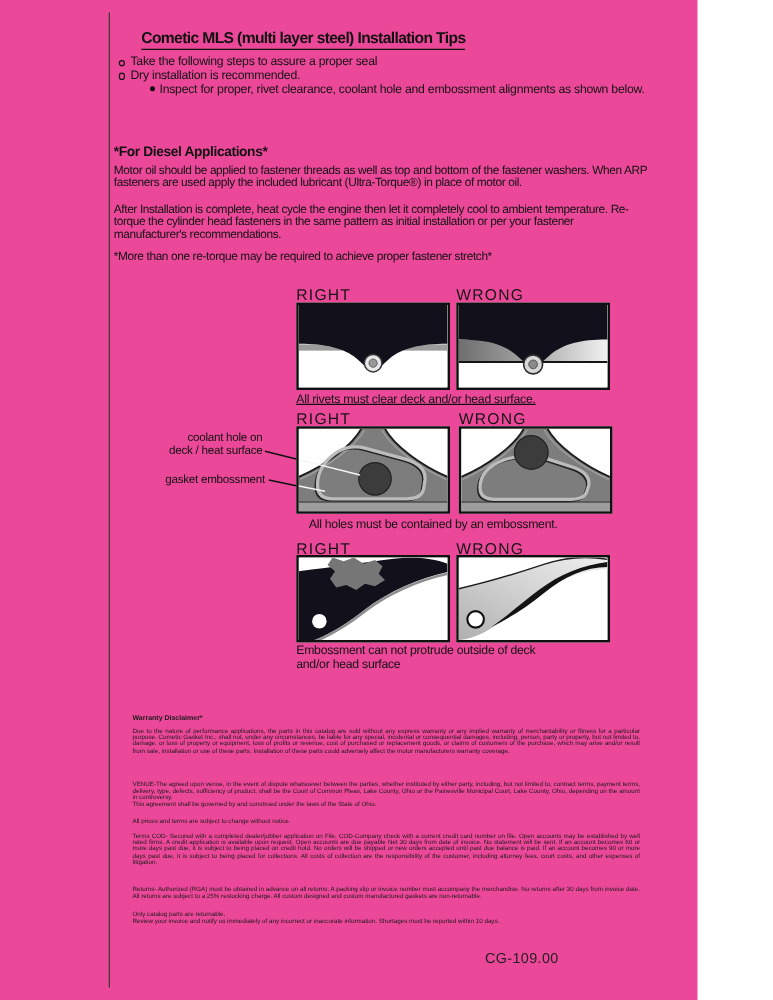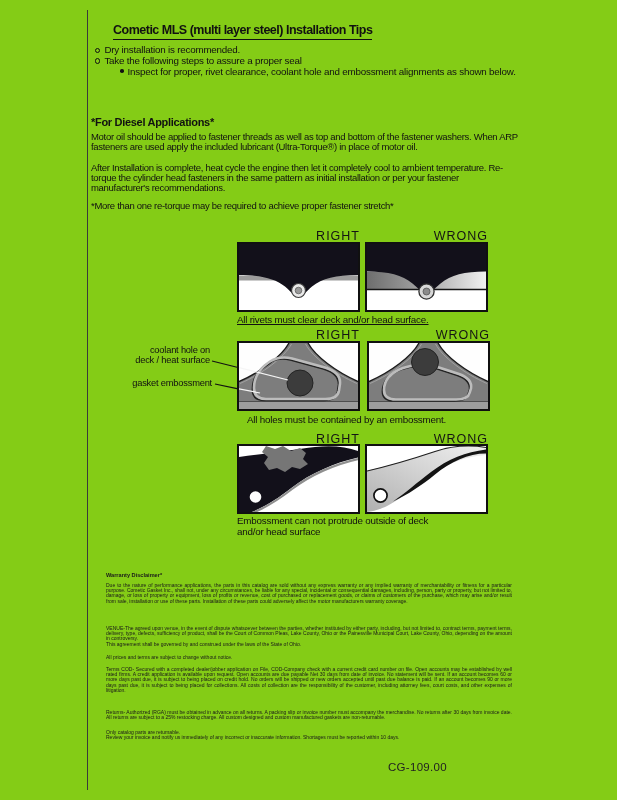--- a/index.html
+++ b/index.html
@@ -1,38 +1,38 @@
 <!DOCTYPE html>
 <html><head>
 <meta charset="utf-8">
 <style>
   html,body { margin:0; padding:0; background:#ffffff; }
   .page {
-    position:relative; width:617px; height:800px; background:#84cc16;
+    position:relative; width:558px; height:800px; background:#ec4899;
     font-family:"Liberation Sans", sans-serif; color:#111; overflow:hidden;
   }
   .left-rule { position:absolute; left:87px; top:10px; width:1px; height:780px; background:#3a3a3a; }
 
   .doc-title {
     position:absolute; left:113px; top:23px;
     font-size:12.5px; font-weight:bold; letter-spacing:-0.5px;
     border-bottom:1.6px solid #111; padding-bottom:2px; white-space:nowrap;
   }
 
   .bullets { position:absolute; left:95px; top:45px; font-size:9.8px; letter-spacing:-0.2px; }
   .b-row { display:flex; align-items:flex-start; line-height:10.8px; margin-bottom:0; }
   .b-row.sub { margin-left:25px; }
   .marker-open { flex:0 0 auto; width:3.4px; height:3.4px; border:1px solid #111; border-radius:50%; margin:2.6px 4px 0 0; }
   .marker-fill { flex:0 0 auto; width:3.6px; height:3.6px; background:#111; border-radius:50%; margin:2.8px 4px 0 0; }
 
   .h-diesel { position:absolute; left:91px; top:116px; font-size:11px; font-weight:bold; letter-spacing:-0.3px; }
   .para { position:absolute; left:91px; width:428px; font-size:9.5px; line-height:10.2px; letter-spacing:-0.3px; }
   .p1 { top:132px; } .p2 { top:163px; } .p3 { top:201px; }
 
-  .rw-label { position:absolute; width:123px; text-align:right; font-size:12.5px; letter-spacing:1px; color:#141414; }
+  .rw-label { position:absolute; width:123px; text-align:left; font-size:12.5px; letter-spacing:1px; color:#141414; }
   .dbox { position:absolute; width:119px; height:66px; border:2px solid #101010; background:#fff; }
   .dbox svg { display:block; }
 
   .cap { position:absolute; font-size:9.8px; letter-spacing:-0.2px; color:#111; line-height:10.5px; }
 
   .ptr-label { position:absolute; text-align:right; font-size:9.3px; line-height:10px; letter-spacing:-0.2px; color:#111; }
   .ptr-svg { position:absolute; left:208px; top:355px; pointer-events:none; }
 
   .warranty { position:absolute; left:106px; width:406px; font-size:5px; line-height:5.2px; color:#1a1a1a; }
   .warranty.just { text-align:justify; }
@@ -44,25 +44,25 @@
 <body>
 
 <div class="page">
   <div class="left-rule"></div>
 
   <div class="doc-title">Cometic MLS (multi layer steel) Installation Tips</div>
 
   <div class="bullets">
     <div class="b-row">
       <span class="marker-open"></span>
-      <span>Dry installation is recommended.</span>
+      <span>Take the following steps to assure a proper seal</span>
     </div>
     <div class="b-row">
       <span class="marker-open"></span>
-      <span>Take the following steps to assure a proper seal</span>
+      <span>Dry installation is recommended.</span>
     </div>
     <div class="b-row sub">
       <span class="marker-fill"></span>
       <span>Inspect for proper, rivet clearance, coolant hole and embossment alignments as shown below.</span>
     </div>
   </div>
 
   <div class="h-diesel">*For Diesel Applications*</div>
   <div class="para p2">After Installation is complete, heat cycle the engine then let it completely cool to ambient temperature. Re-torque the cylinder head fasteners in the same pattern as initial installation or per your fastener manufacturer's recommendations.</div>
   <div class="para p1">Motor oil should be applied to fastener threads as well as top and bottom of the fastener washers. When ARP fasteners are used apply the included lubricant (Ultra-Torque®) in place of motor oil.</div>

